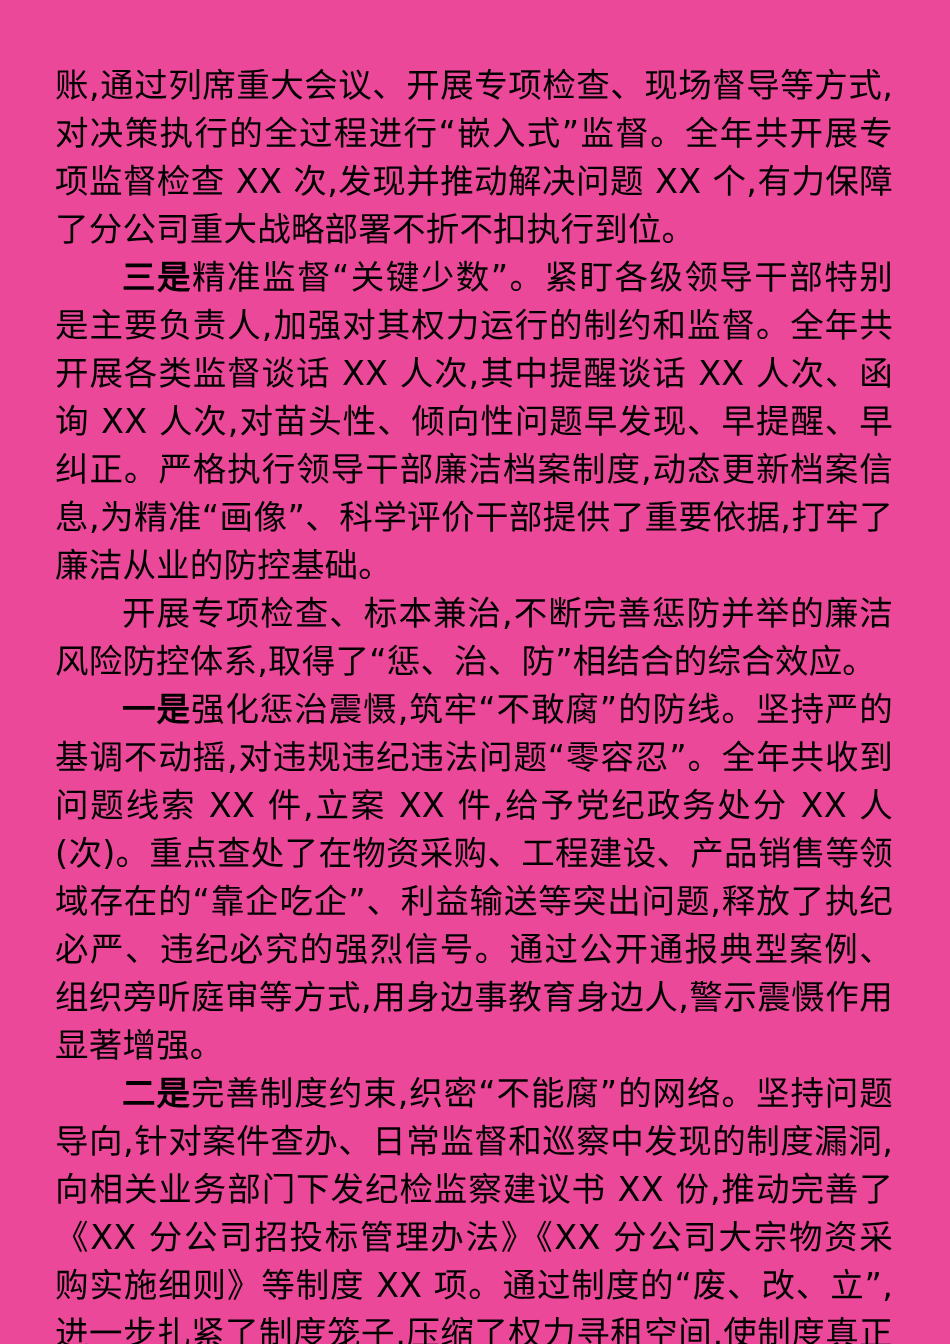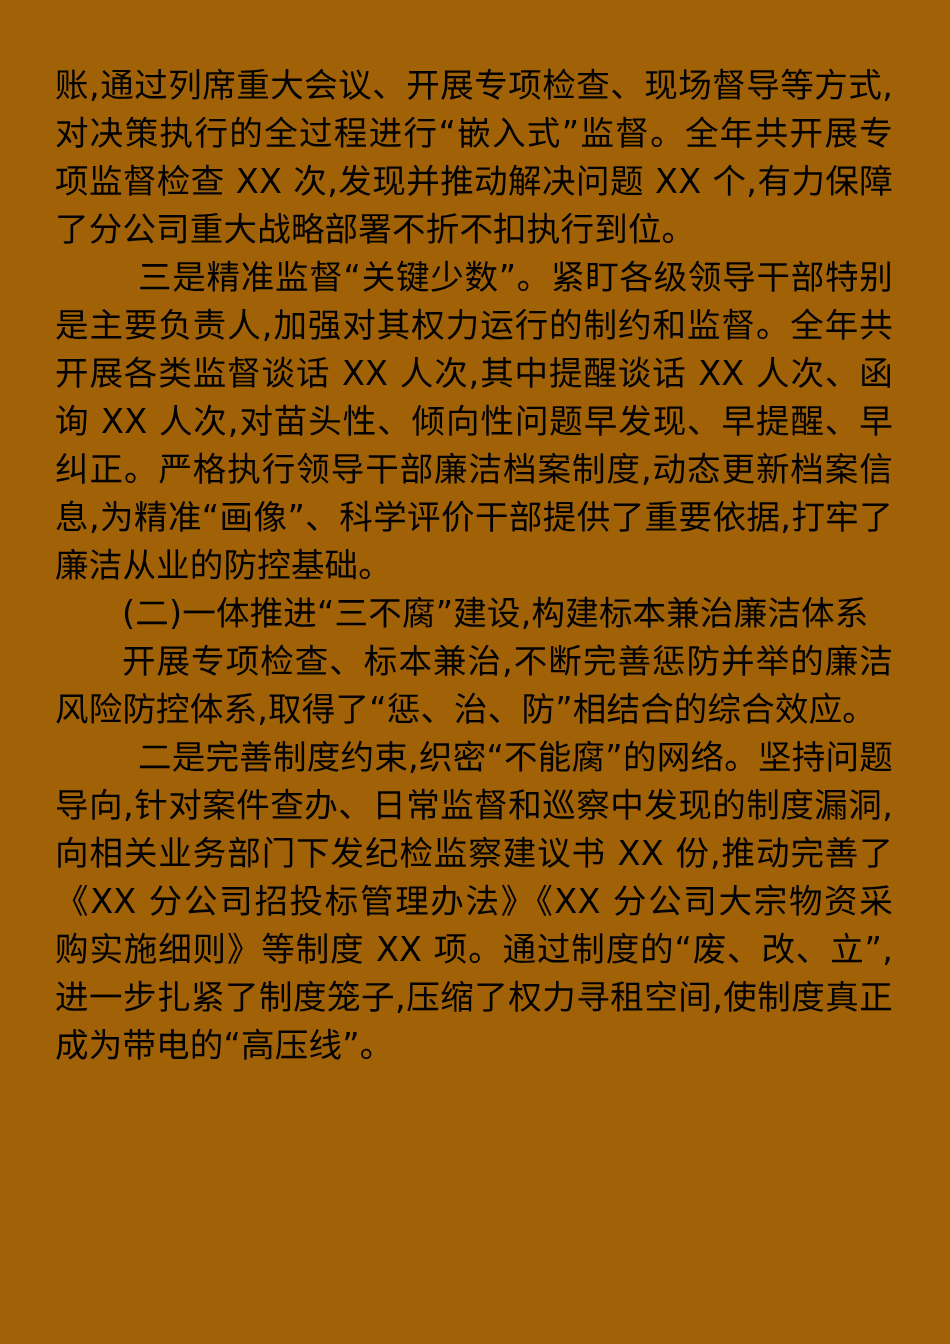--- a/index.html
+++ b/index.html
@@ -35,28 +35,27 @@
     margin: 0;
     padding: 0;
     text-indent: 2em;
     text-align: justify;
     text-justify: inter-ideograph;
   }
   p.para.cont {
     text-indent: 0;
   }
   .lead {
-    font-weight: normal;
-    margin-left: 16px;
+    font-weight: bold;
   }
 </style>
 </head>
 <body style="background: rgb(255, 255, 255); color: rgb(0, 0, 0);">
 
-<div class="page" style="background: #a16207;">
+<div class="page" style="background: #ec4899;">
   <div class="doc-body" id="doc-body">
       <p class="para cont"><span>账,通过列席重大会议、开展专项检查、现场督导等方式,对决策执行的全过程进行“嵌入式”监督。全年共开展专项监督检查 XX 次,发现并推动解决问题 XX 个,有力保障了分公司重大战略部署不折不扣执行到位。</span></p>
       <p class="para"><span class="lead">三是</span><span>精准监督“关键少数”。紧盯各级领导干部特别是主要负责人,加强对其权力运行的制约和监督。全年共开展各类监督谈话 XX 人次,其中提醒谈话 XX 人次、函询 XX 人次,对苗头性、倾向性问题早发现、早提醒、早纠正。严格执行领导干部廉洁档案制度,动态更新档案信息,为精准“画像”、科学评价干部提供了重要依据,打牢了廉洁从业的防控基础。</span></p>
-      <p class="para"><span>(二)一体推进“三不腐”建设,构建标本兼治廉洁体系</span></p>
       <p class="para"><span>开展专项检查、标本兼治,不断完善惩防并举的廉洁风险防控体系,取得了“惩、治、防”相结合的综合效应。</span></p>
+      <p class="para"><span class="lead">一是</span><span>强化惩治震慑,筑牢“不敢腐”的防线。坚持严的基调不动摇,对违规违纪违法问题“零容忍”。全年共收到问题线索 XX 件,立案 XX 件,给予党纪政务处分 XX 人(次)。重点查处了在物资采购、工程建设、产品销售等领域存在的“靠企吃企”、利益输送等突出问题,释放了执纪必严、违纪必究的强烈信号。通过公开通报典型案例、组织旁听庭审等方式,用身边事教育身边人,警示震慑作用显著增强。</span></p>
       <p class="para"><span class="lead">二是</span><span>完善制度约束,织密“不能腐”的网络。坚持问题导向,针对案件查办、日常监督和巡察中发现的制度漏洞,向相关业务部门下发纪检监察建议书 XX 份,推动完善了《XX 分公司招投标管理办法》《XX 分公司大宗物资采购实施细则》等制度 XX 项。通过制度的“废、改、立”,进一步扎紧了制度笼子,压缩了权力寻租空间,使制度真正成为带电的“高压线”。</span></p>
     </div>
 </div>
 
 </body></html>

